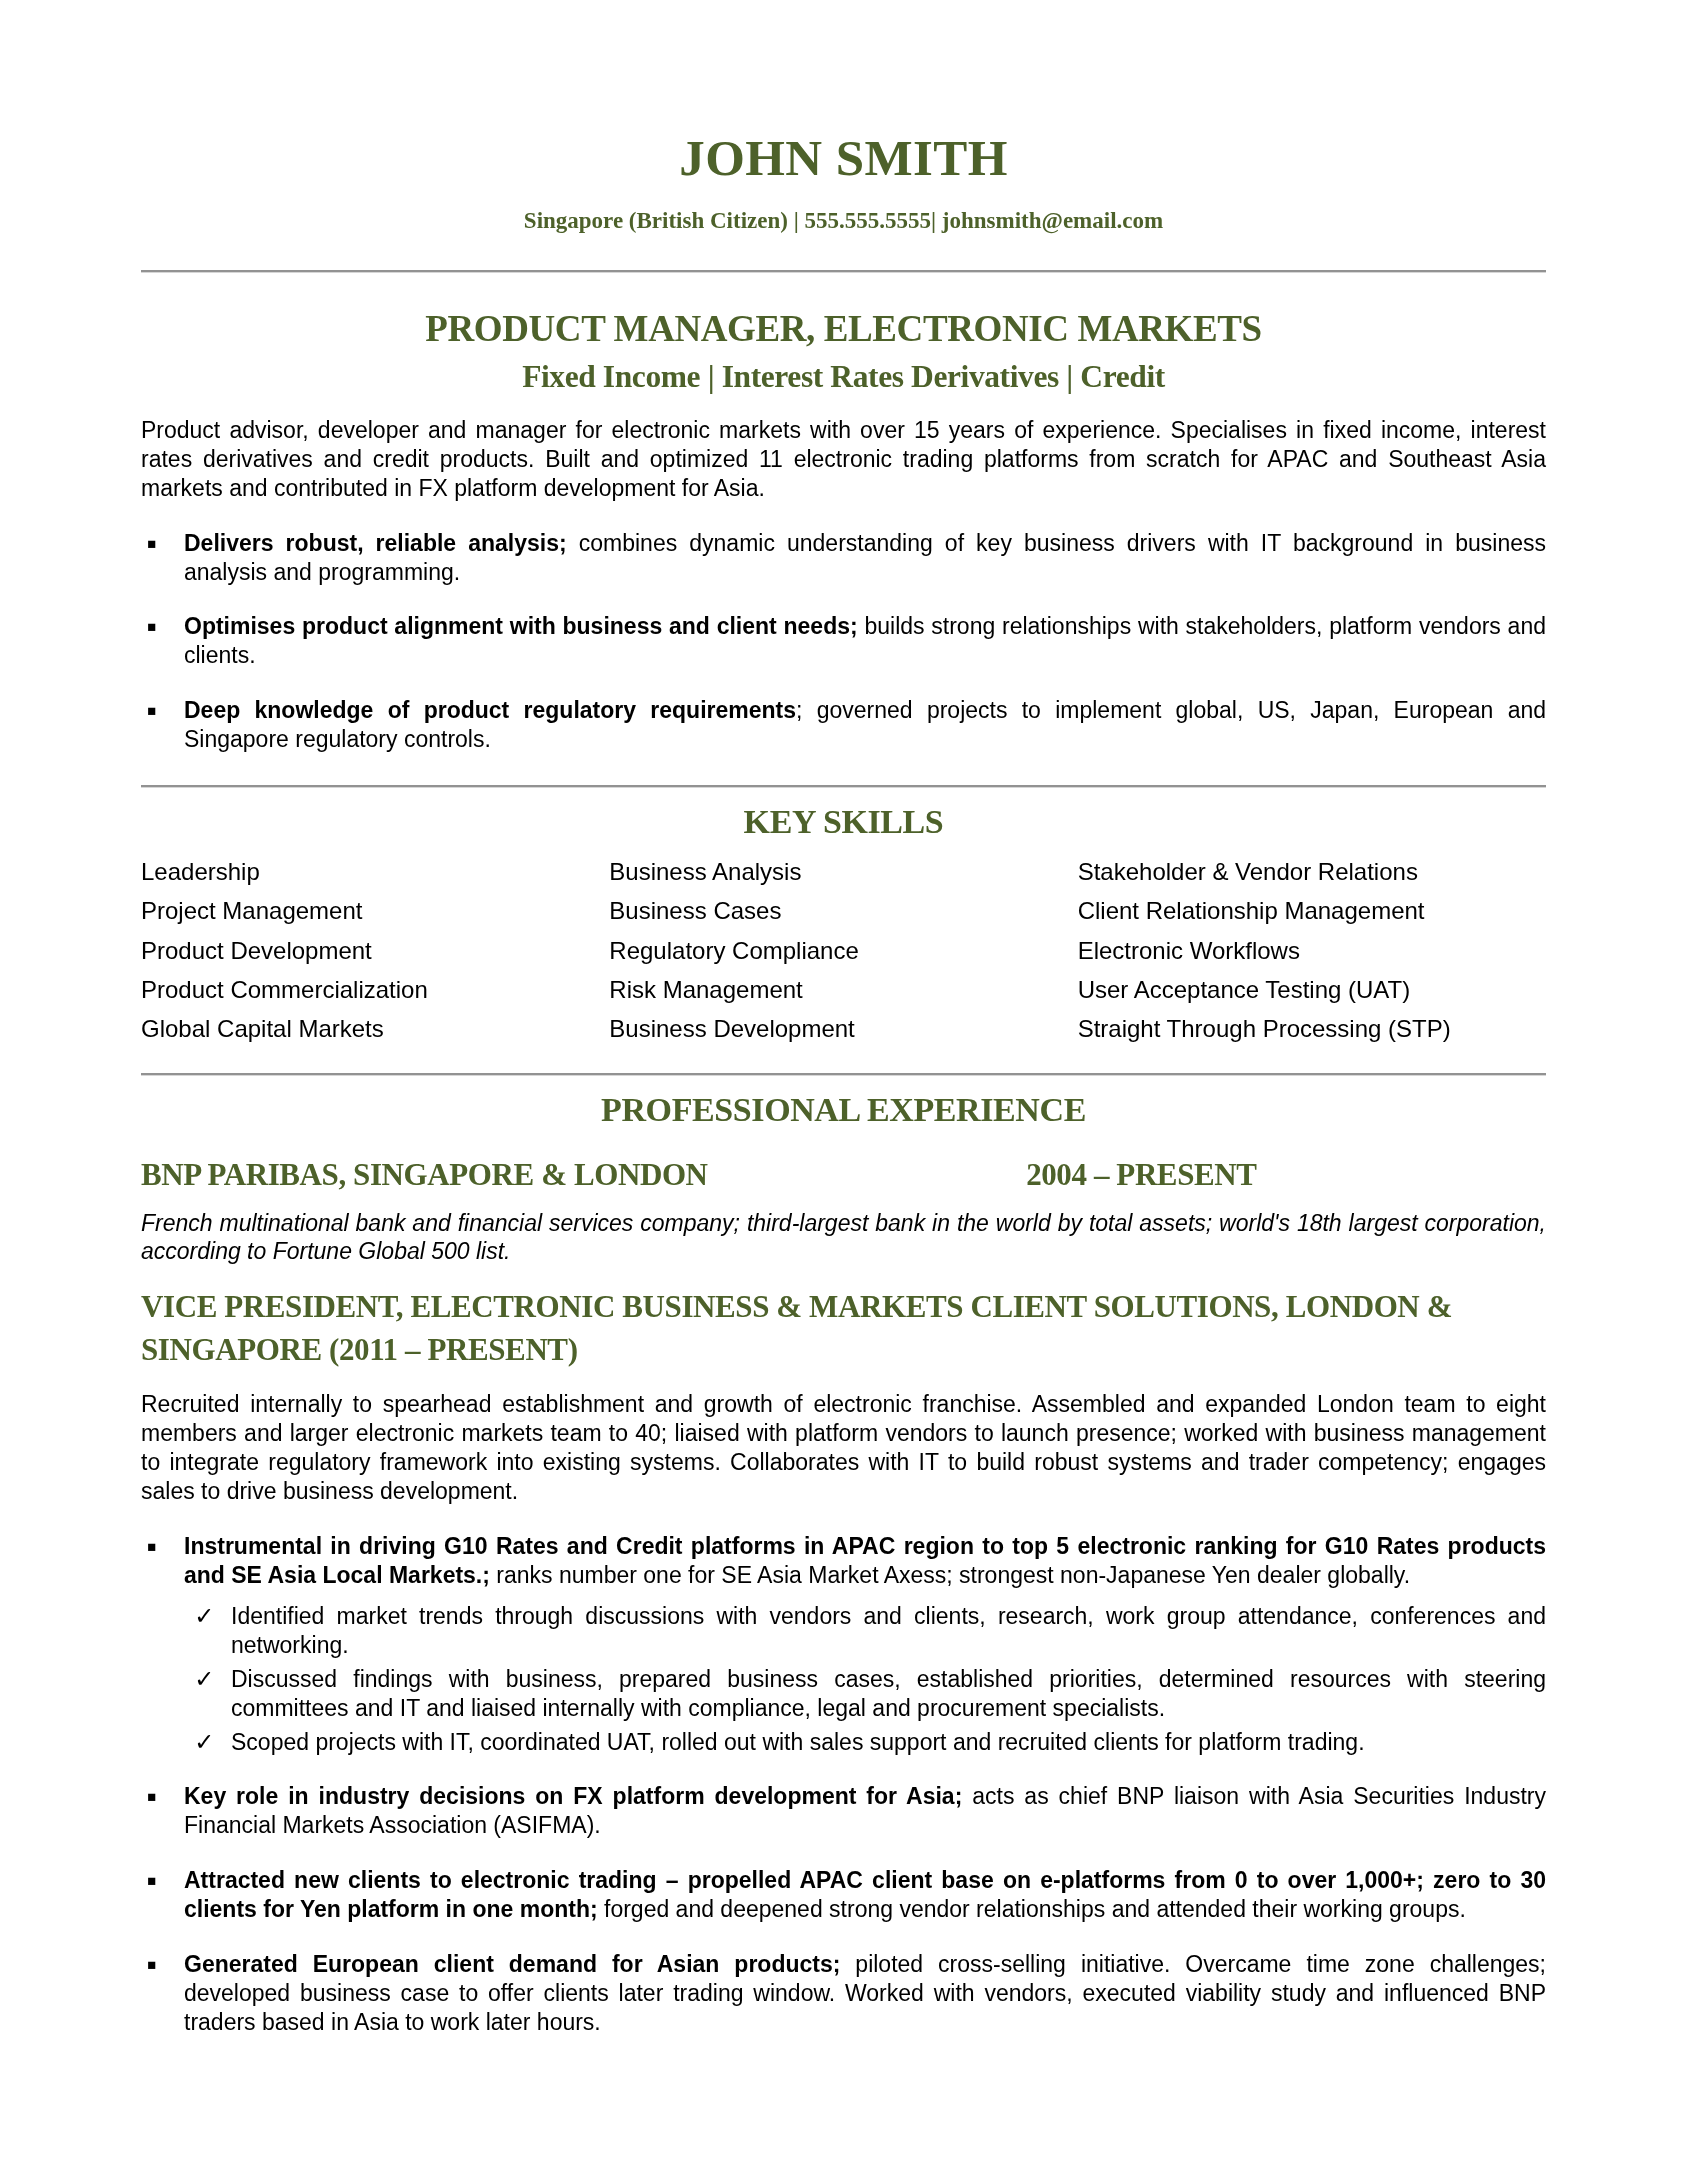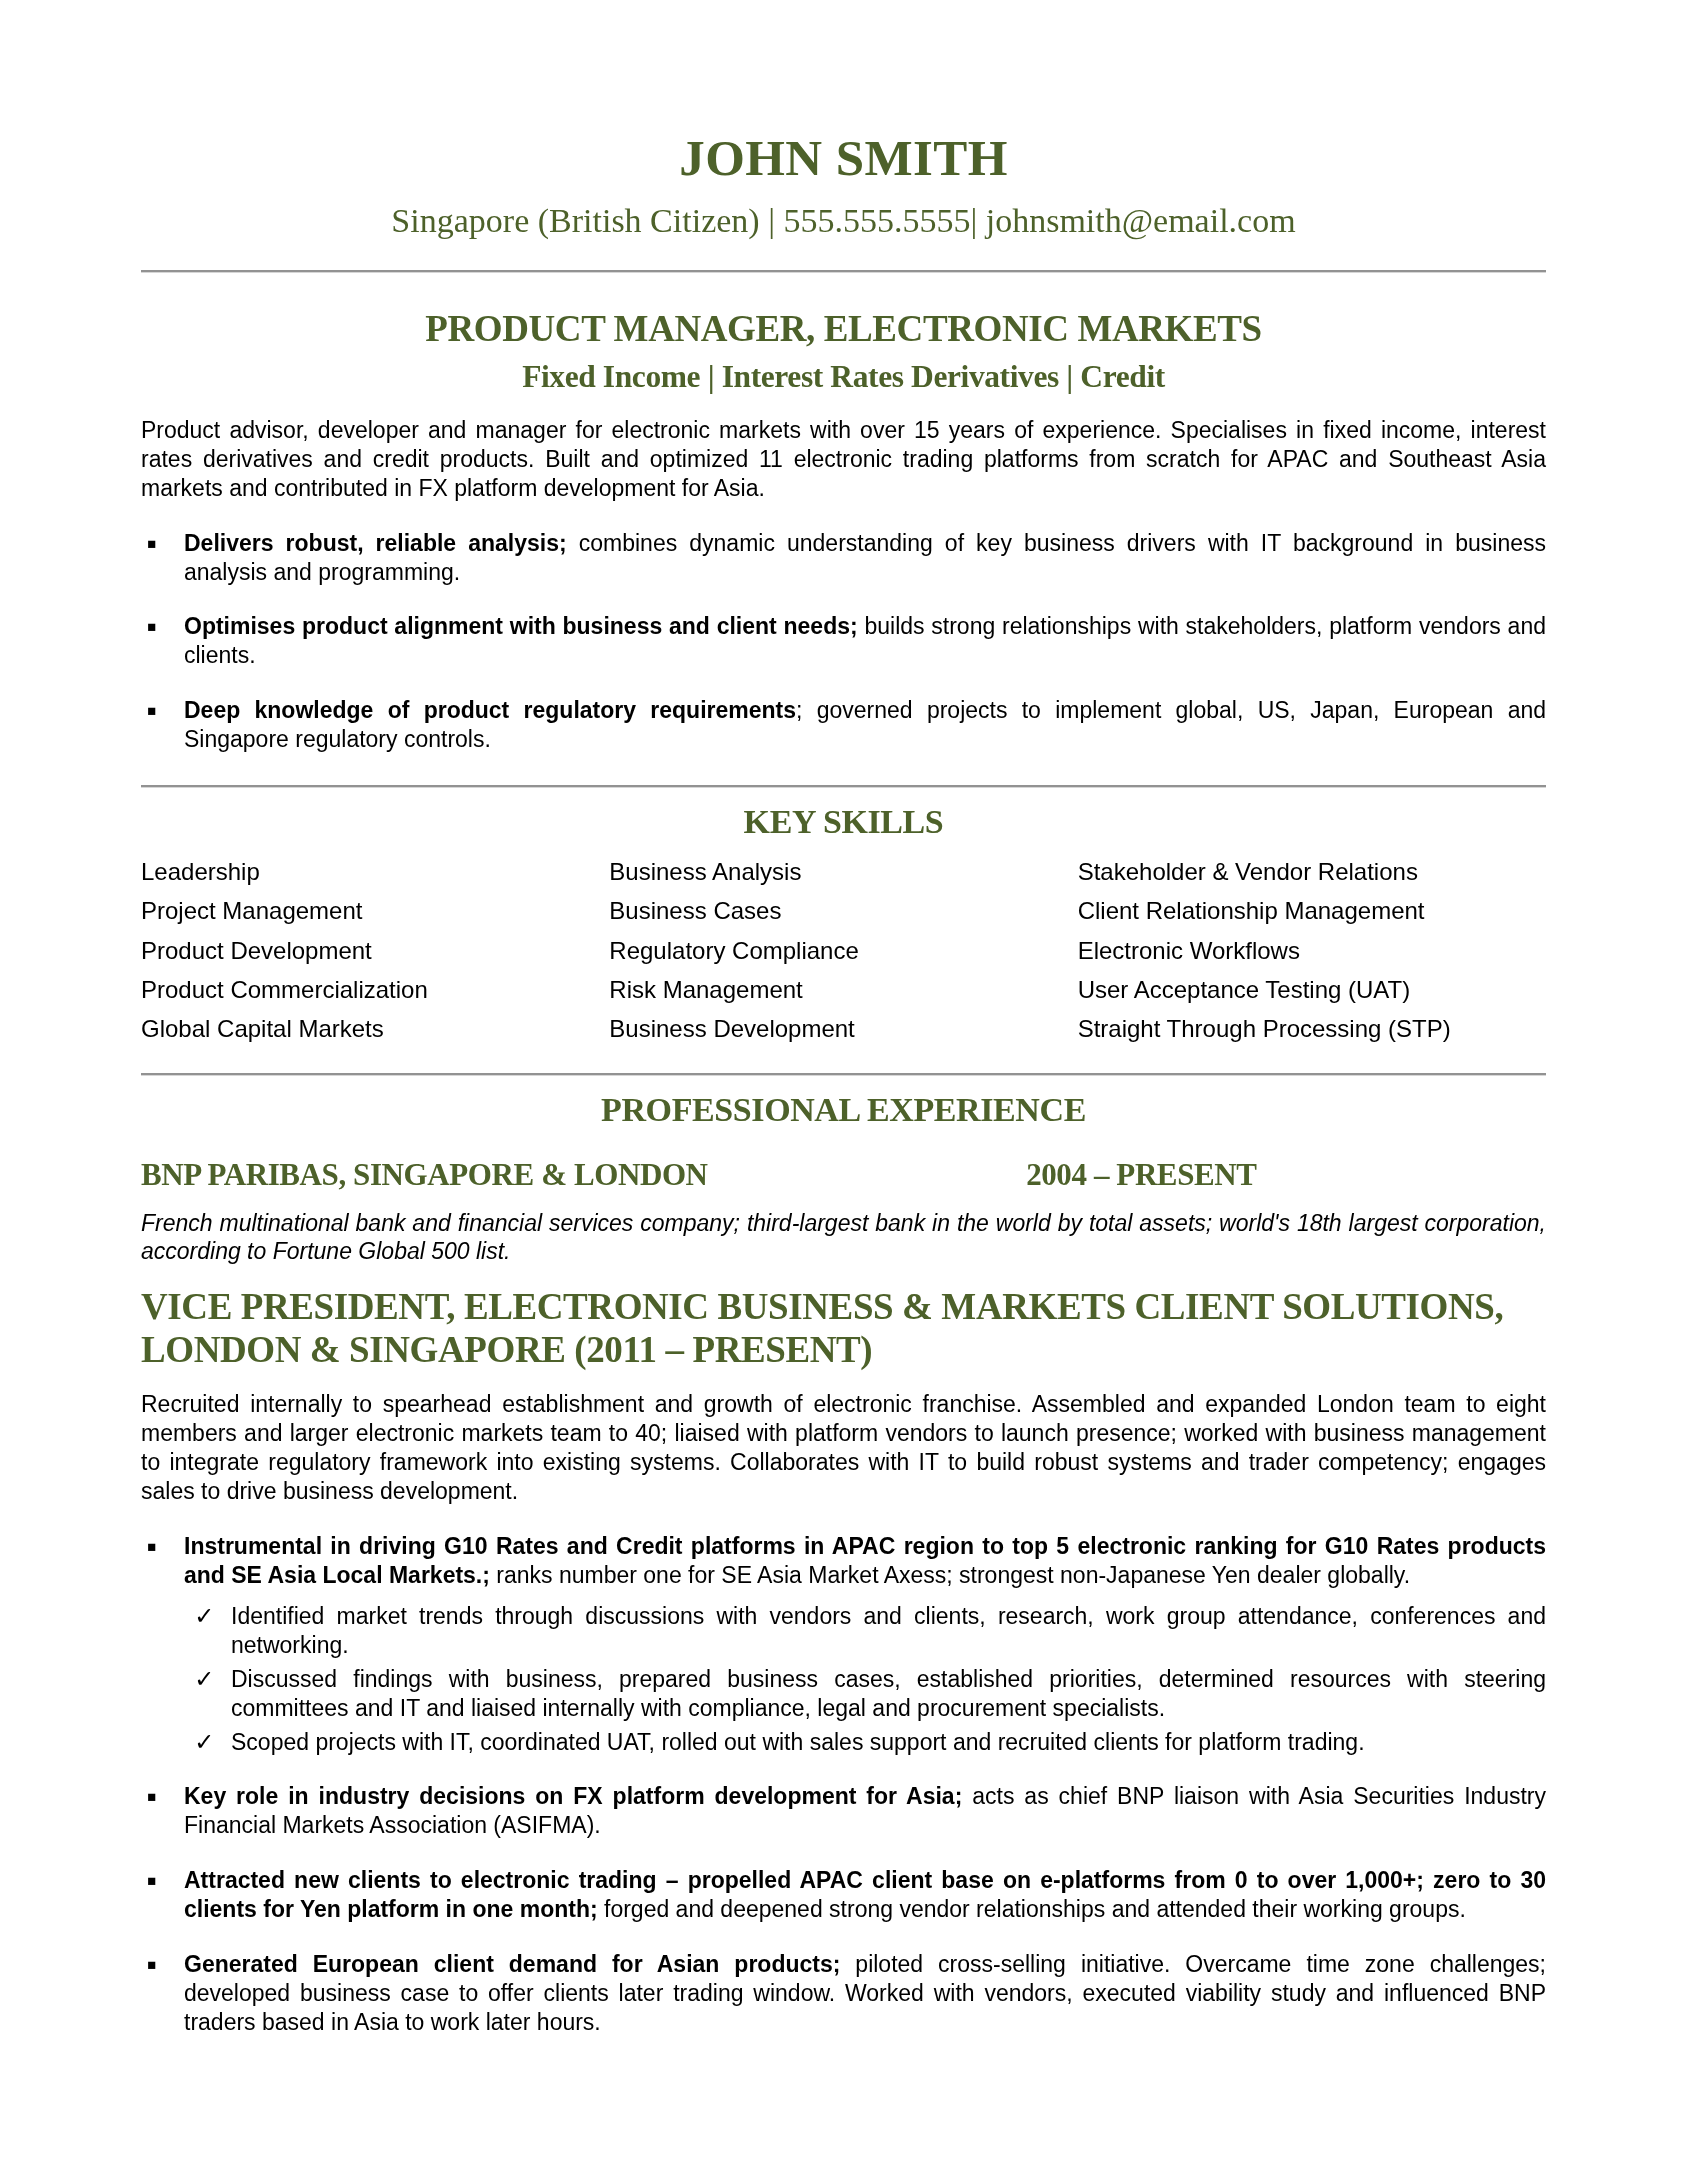--- a/index.html
+++ b/index.html
@@ -16,22 +16,22 @@
   }
   .page{width:1685px;height:1987px;padding:128px 139px 34px 141px;}
 
   .name{
     font-family:"Liberation Serif","DejaVu Serif",serif;
     font-weight:bold;color:var(--accent-green);
     font-size:51px;line-height:60px;text-align:center;letter-spacing:0.4px;margin:0;
   }
   .contact{
     font-family:"Liberation Serif","DejaVu Serif",serif;
-    font-weight:normal;color:var(--accent-green);
-    font-size:34px;line-height:31px;text-align:center;margin:17px 0 0 0;
+    font-weight:bold;color:var(--accent-green);
+    font-size:23px;line-height:31px;text-align:center;margin:17px 0 0 0;
   }
   .rule{
     border:none;height:0;margin:34px 0 0 0;
     border-top:2.6px solid var(--divider-gray);
     border-bottom:0.9px solid #d6d6d6;
   }
   .doc-title{
     font-family:"Liberation Serif","DejaVu Serif",serif;
     font-weight:bold;color:var(--accent-green);
     font-size:37px;line-height:39px;text-align:center;letter-spacing:-0.4px;margin:36px 0 4px 0;
@@ -70,21 +70,21 @@
   .company-name,.employment-dates{
     font-family:"Liberation Serif","DejaVu Serif",serif;
     font-weight:bold;color:var(--accent-green);
     font-size:31px;line-height:36px;letter-spacing:-0.4px;
   }
   .employment-dates{position:absolute;left:63%;top:0;}
   .company-desc{font-style:italic;font-size:23px;line-height:28px;text-align:justify;margin:15.3px 0 0 0;}
   .role-h{
     font-family:"Liberation Serif","DejaVu Serif",serif;
     font-weight:bold;color:var(--accent-green);
-    font-size:37px;line-height:43px;letter-spacing:-0.4px;margin:20.4px 0 0 0;
+    font-size:31px;line-height:43px;letter-spacing:-0.4px;margin:20.4px 0 0 0;
   }
   .role-summary{margin:19px 0 0 0;}
 
   ul.checks{list-style:none;margin:12px 0 0 0;padding:0;}
   ul.checks > li{
     position:relative;padding-left:47px;margin-top:5.1px;
     font-size:23px;line-height:29px;text-align:justify;font-weight:normal;
   }
   .c-glyph{
     position:absolute;left:10.2px;top:0;

